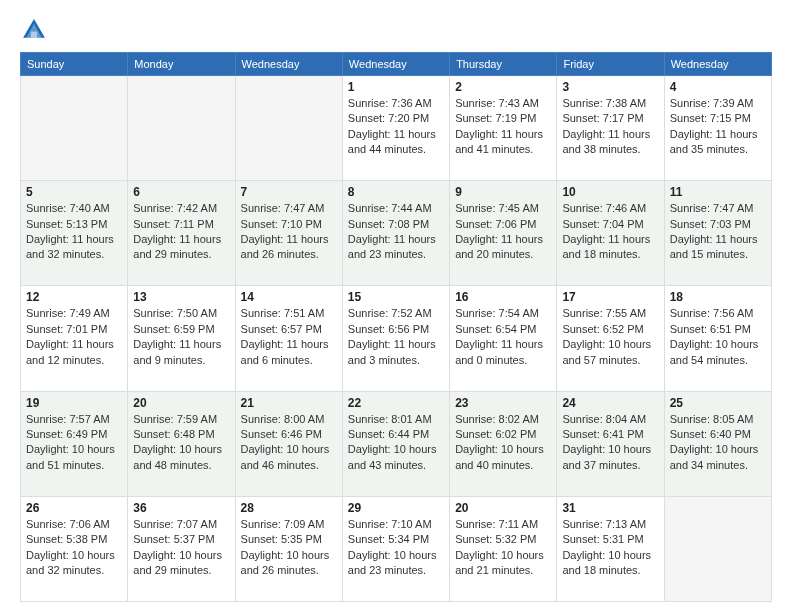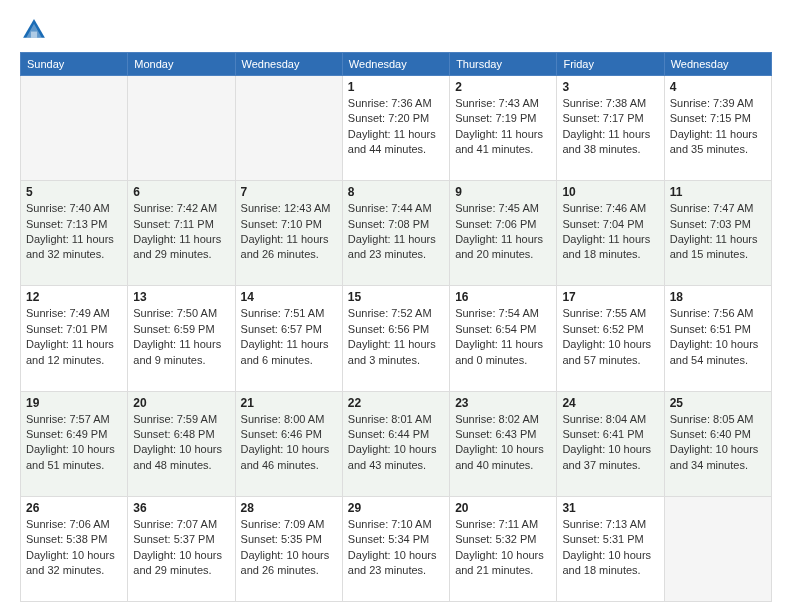--- a/index.html
+++ b/index.html
@@ -161,34 +161,34 @@
             <div class="day-info">Sunrise: 7:39 AM
 Sunset: 7:15 PM
 Daylight: 11 hours
 and 35 minutes.</div>
           </td>
         </tr>
         <tr class="row-shade">
           <td>
             <div class="day-number">5</div>
             <div class="day-info">Sunrise: 7:40 AM
-Sunset: 7:13 PM
+Sunset: 5:13 PM
 Daylight: 11 hours
 and 32 minutes.</div>
           </td>
           <td>
             <div class="day-number">6</div>
             <div class="day-info">Sunrise: 7:42 AM
 Sunset: 7:11 PM
 Daylight: 11 hours
 and 29 minutes.</div>
           </td>
           <td>
             <div class="day-number">7</div>
-            <div class="day-info">Sunrise: 12:43 AM
+            <div class="day-info">Sunrise: 7:47 AM
 Sunset: 7:10 PM
 Daylight: 11 hours
 and 26 minutes.</div>
           </td>
           <td>
             <div class="day-number">8</div>
             <div class="day-info">Sunrise: 7:44 AM
 Sunset: 7:08 PM
 Daylight: 11 hours
 and 23 minutes.</div>
@@ -291,21 +291,21 @@
           <td>
             <div class="day-number">22</div>
             <div class="day-info">Sunrise: 8:01 AM
 Sunset: 6:44 PM
 Daylight: 10 hours
 and 43 minutes.</div>
           </td>
           <td>
             <div class="day-number">23</div>
             <div class="day-info">Sunrise: 8:02 AM
-Sunset: 6:43 PM
+Sunset: 6:02 PM
 Daylight: 10 hours
 and 40 minutes.</div>
           </td>
           <td>
             <div class="day-number">24</div>
             <div class="day-info">Sunrise: 8:04 AM
 Sunset: 6:41 PM
 Daylight: 10 hours
 and 37 minutes.</div>
           </td>

